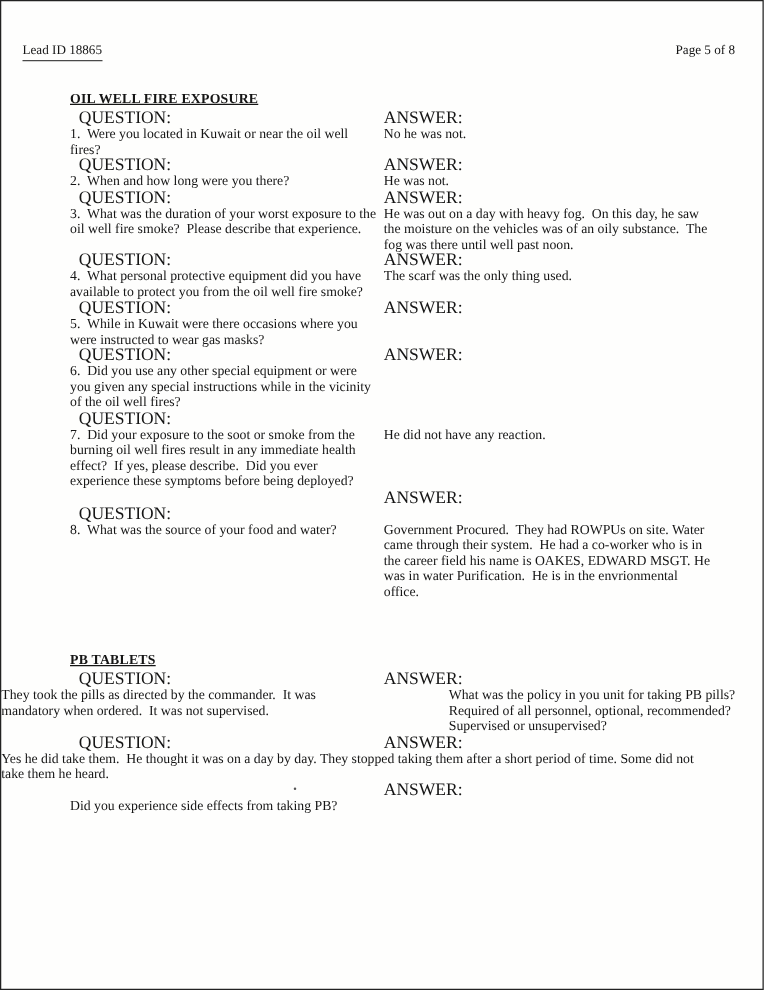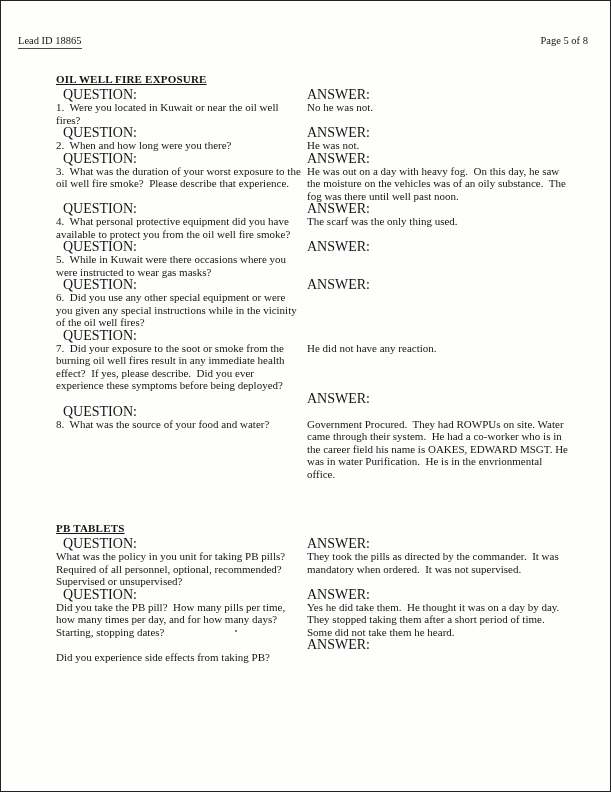--- a/index.html
+++ b/index.html
@@ -174,32 +174,31 @@
 
     <div class="section section-gap">
       <div class="section-title">PB TABLETS</div>
 
       <div class="qa">
         <div class="qa-row">
           <div class="cell left lbl">QUESTION:</div>
           <div class="cell right lbl">ANSWER:</div>
         </div>
         <div class="qa-row">
+          <div class="cell right">They took the pills as directed by the commander.  It was mandatory when ordered.  It was not supervised.</div>
           <div class="cell left">What was the policy in you unit for taking PB pills? Required of all personnel, optional, recommended? Supervised or unsupervised?</div>
-          <div class="cell right">They took the pills as directed by the commander.  It was mandatory when ordered.  It was not supervised.</div>
-        </div>
-      </div>
-
-      <div class="qa">
-        <div class="qa-row">
-          <div class="cell left lbl">QUESTION:</div>
-          <div class="cell right lbl">ANSWER:</div>
-        </div>
-        <div class="qa-row">
-          <div class="cell left">Did you take the PB pill?  How many pills per time, how many times per day, and for how many days?  Starting, stopping dates?</div>
+        </div>
+      </div>
+
+      <div class="qa">
+        <div class="qa-row">
+          <div class="cell left lbl">QUESTION:</div>
+          <div class="cell right lbl">ANSWER:</div>
+        </div>
+        <div class="qa-row">
           <div class="cell right">Yes he did take them.  He thought it was on a day by day. They stopped taking them after a short period of time. Some did not take them he heard.</div>
         </div>
       </div>
 
       <div class="qa">
         <div class="qa-row">
           <div class="cell left lbl"></div>
           <div class="cell right lbl">ANSWER:</div>
         </div>
         <div class="qa-row">

